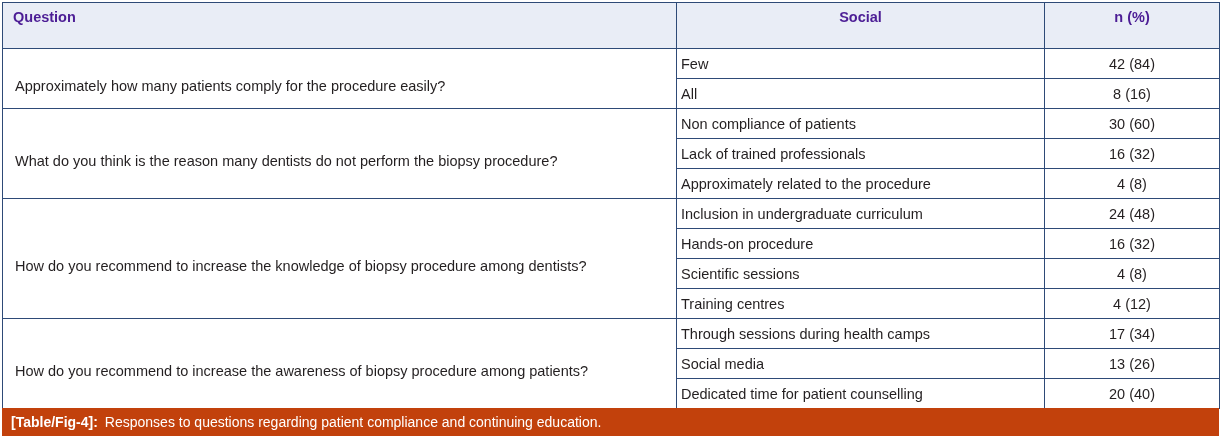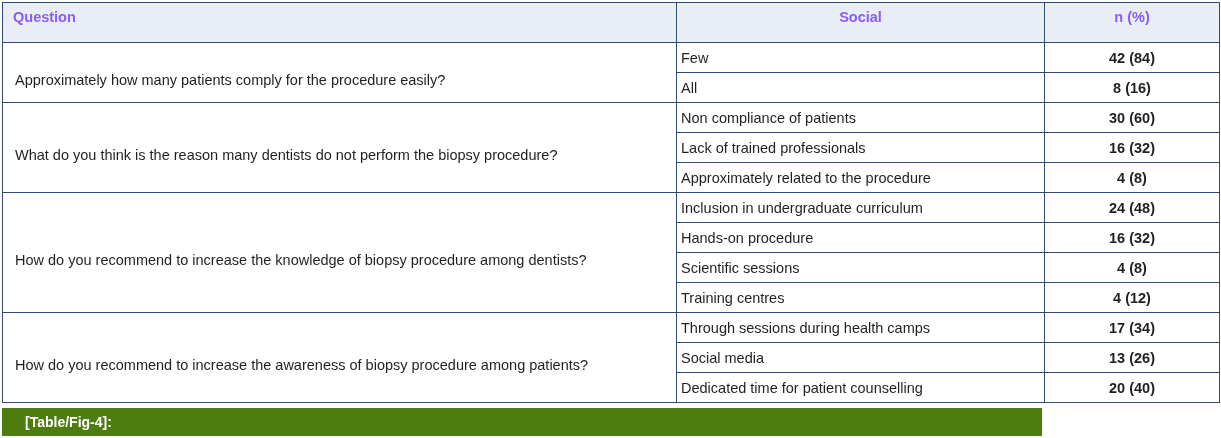--- a/index.html
+++ b/index.html
@@ -26,25 +26,25 @@
     border-collapse: collapse;
     table-layout: fixed;
     border: 1px solid #2e4a77;
   }
   table.data-table col.c-question { width: 674px; }
   table.data-table col.c-option   { width: 368px; }
   table.data-table col.c-n        { width: 175px; }
 
   thead th {
     background: #e9edf6;
-    color: #8b5cf6;
+    color: #4c1d95;
     font-size: 14.5px;
     font-weight: bold;
     text-align: left;
-    padding: 6px 10px 17px 10px;
+    padding: 6px 10px 23px 10px;
     height: 18px;
     border: 1px solid #2e4a77;
     box-sizing: border-box;
   }
   thead th.th-option,
   thead th.th-n { text-align: center; }
 
   tbody td {
     border: 1px solid #2e4a77;
     font-size: 14.5px;
@@ -62,36 +62,35 @@
     padding: 4px 10px 4px 4px;
     height: 30px;
     vertical-align: middle;
     text-align: left;
   }
   td.n-cell {
     padding: 0 10px;
     height: 30px;
     vertical-align: middle;
     text-align: center;
-    font-weight: bold;
   }
 
   .caption-bar {
     position: absolute;
     left: 2px;
     top: 406px;
-    width: 1040px;
+    width: 1217px;
     height: 28px;
-    background: #4d7c0f;
+    background: #c2410c;
     color: #ffffff;
     font-size: 14px;
     display: flex;
     align-items: center;
     box-sizing: border-box;
-    padding-left: 23px;
+    padding-left: 9px;
     white-space: nowrap;
     overflow: hidden;
   }
   .caption-bar .cap-label {
     font-weight: bold;
     margin-right: 7px;
   }
   .caption-bar .cap-text { font-weight: normal; }
 </style>
 </head>
@@ -163,15 +162,16 @@
         </tr>
         <tr>
           <td class="opt-cell">Dedicated time for patient counselling</td>
           <td class="n-cell">20 (40)</td>
         </tr>
       </tbody>
   </table>
 
   <div class="caption-bar">
     <span class="cap-label">[Table/Fig-4]:</span>
+    <span class="cap-text">Responses to questions regarding patient compliance and continuing education.</span>
   </div>
 
 </div>
 
 </body></html>

